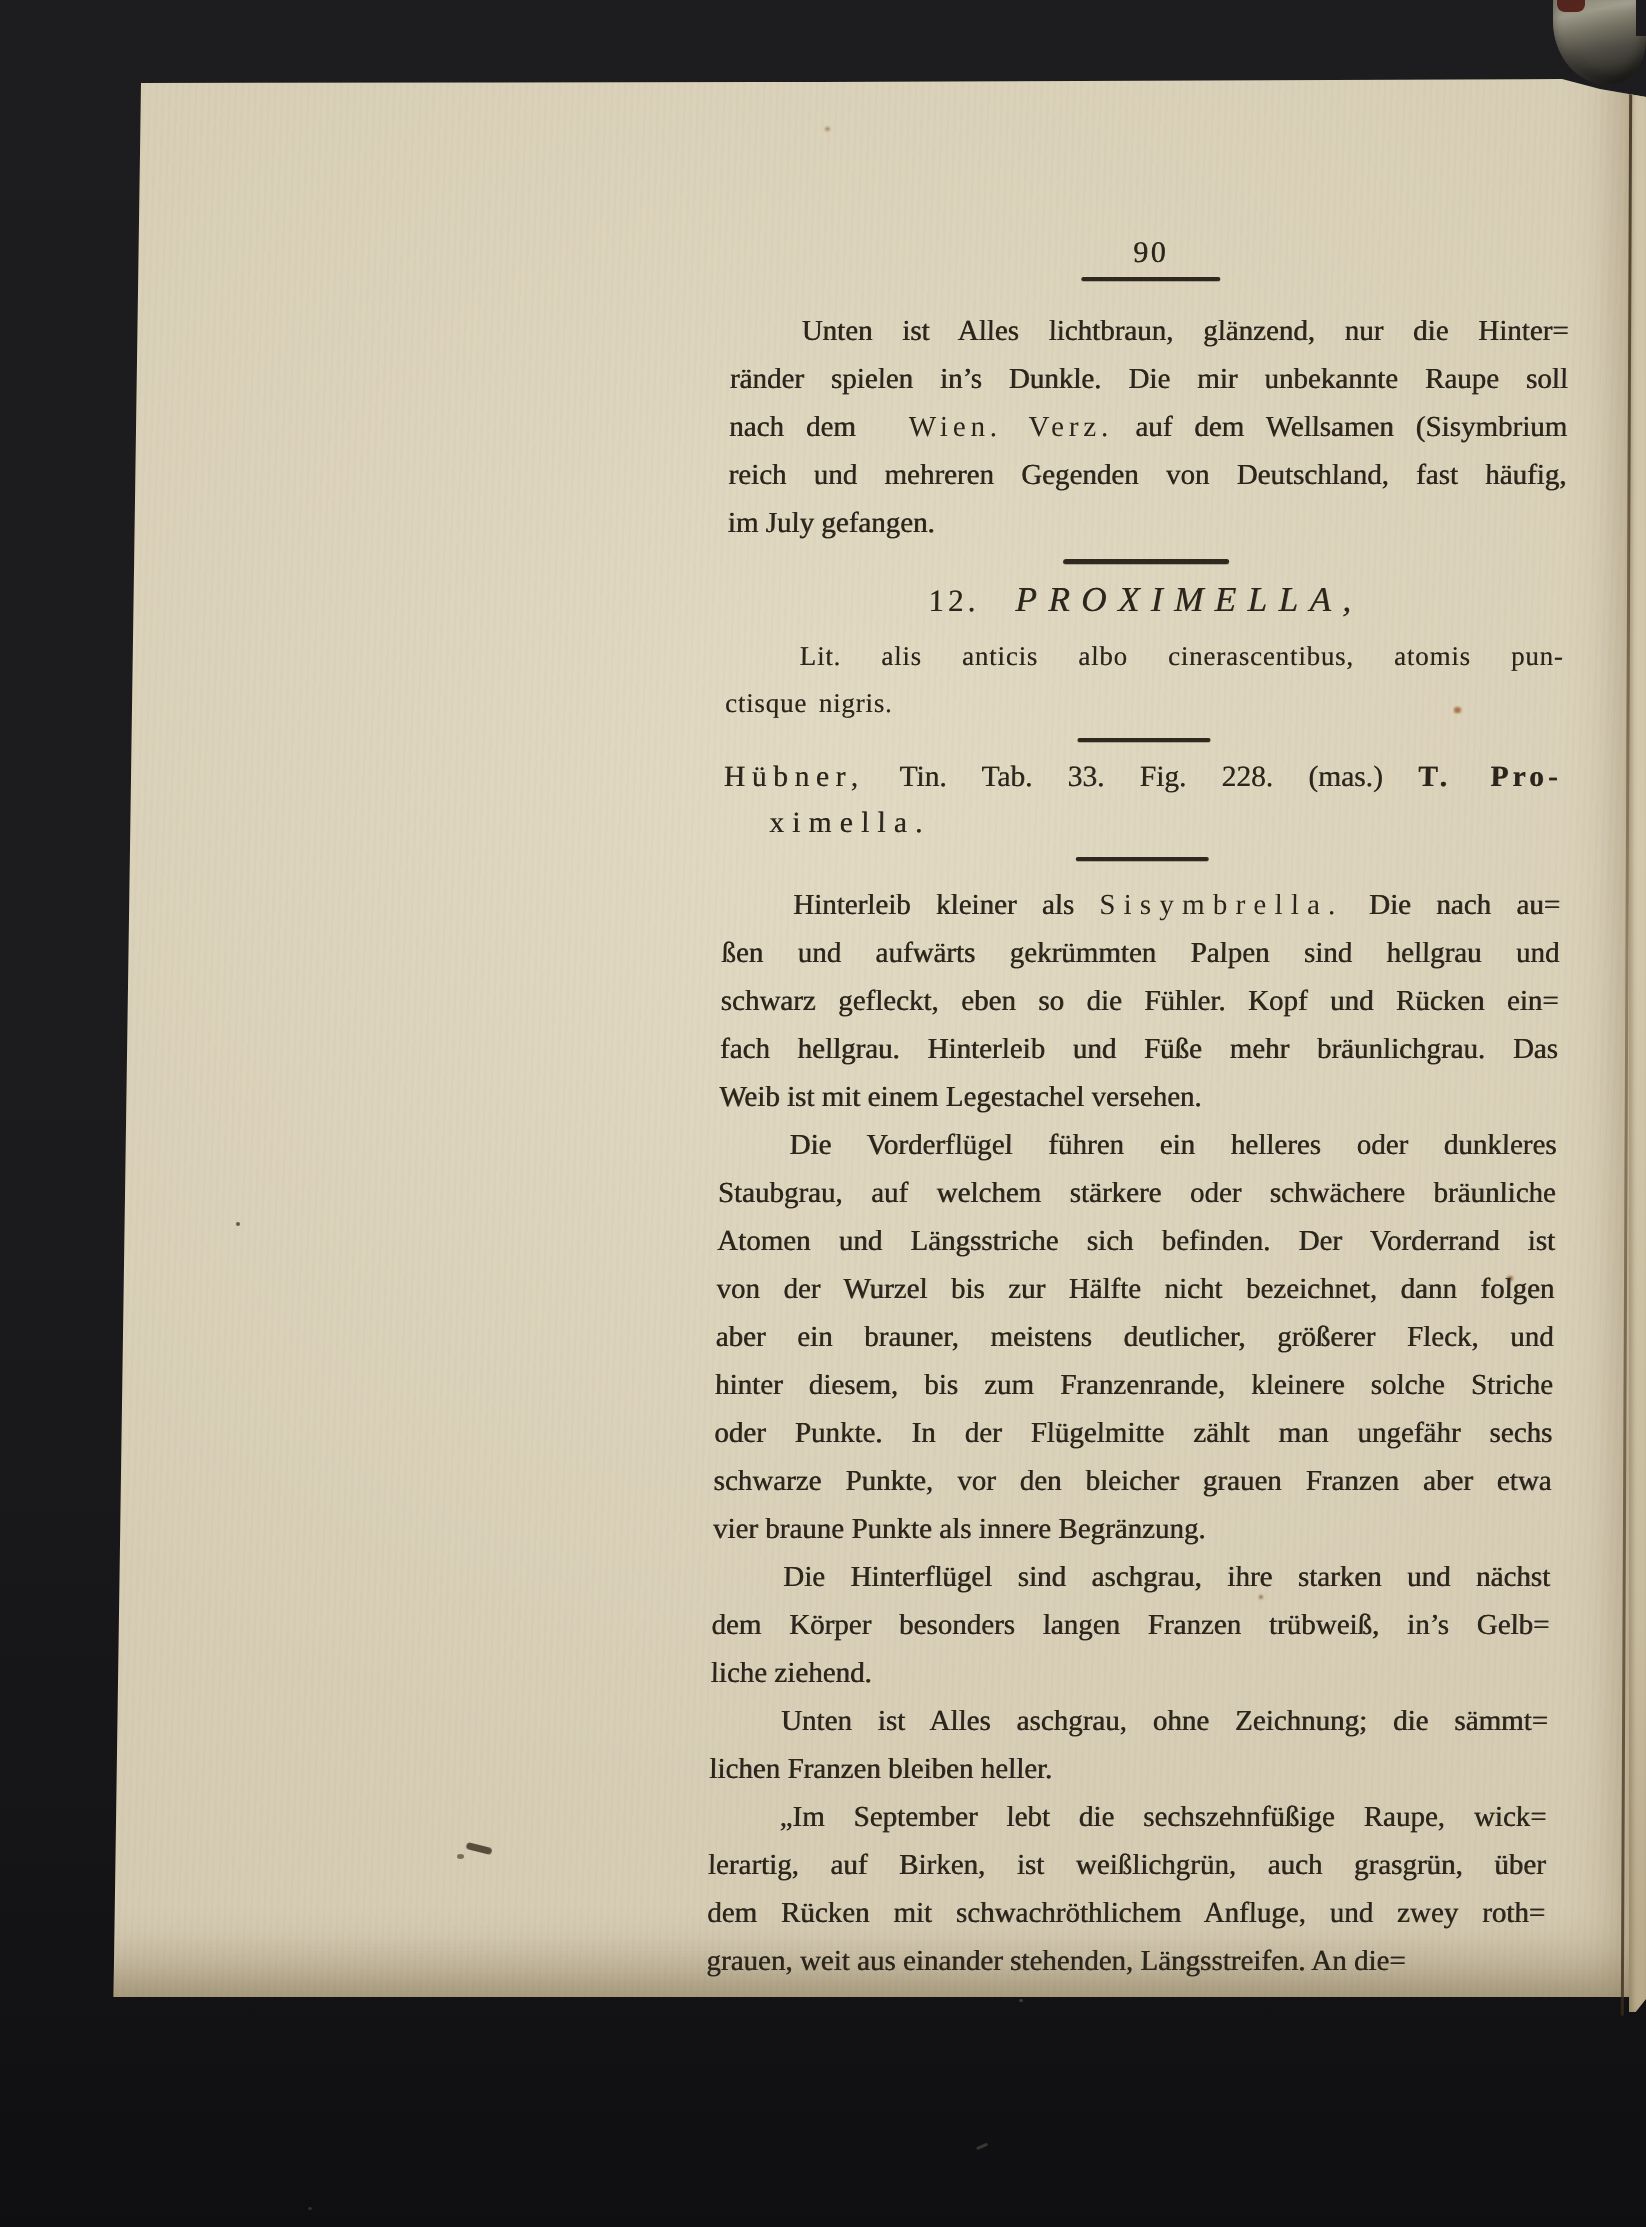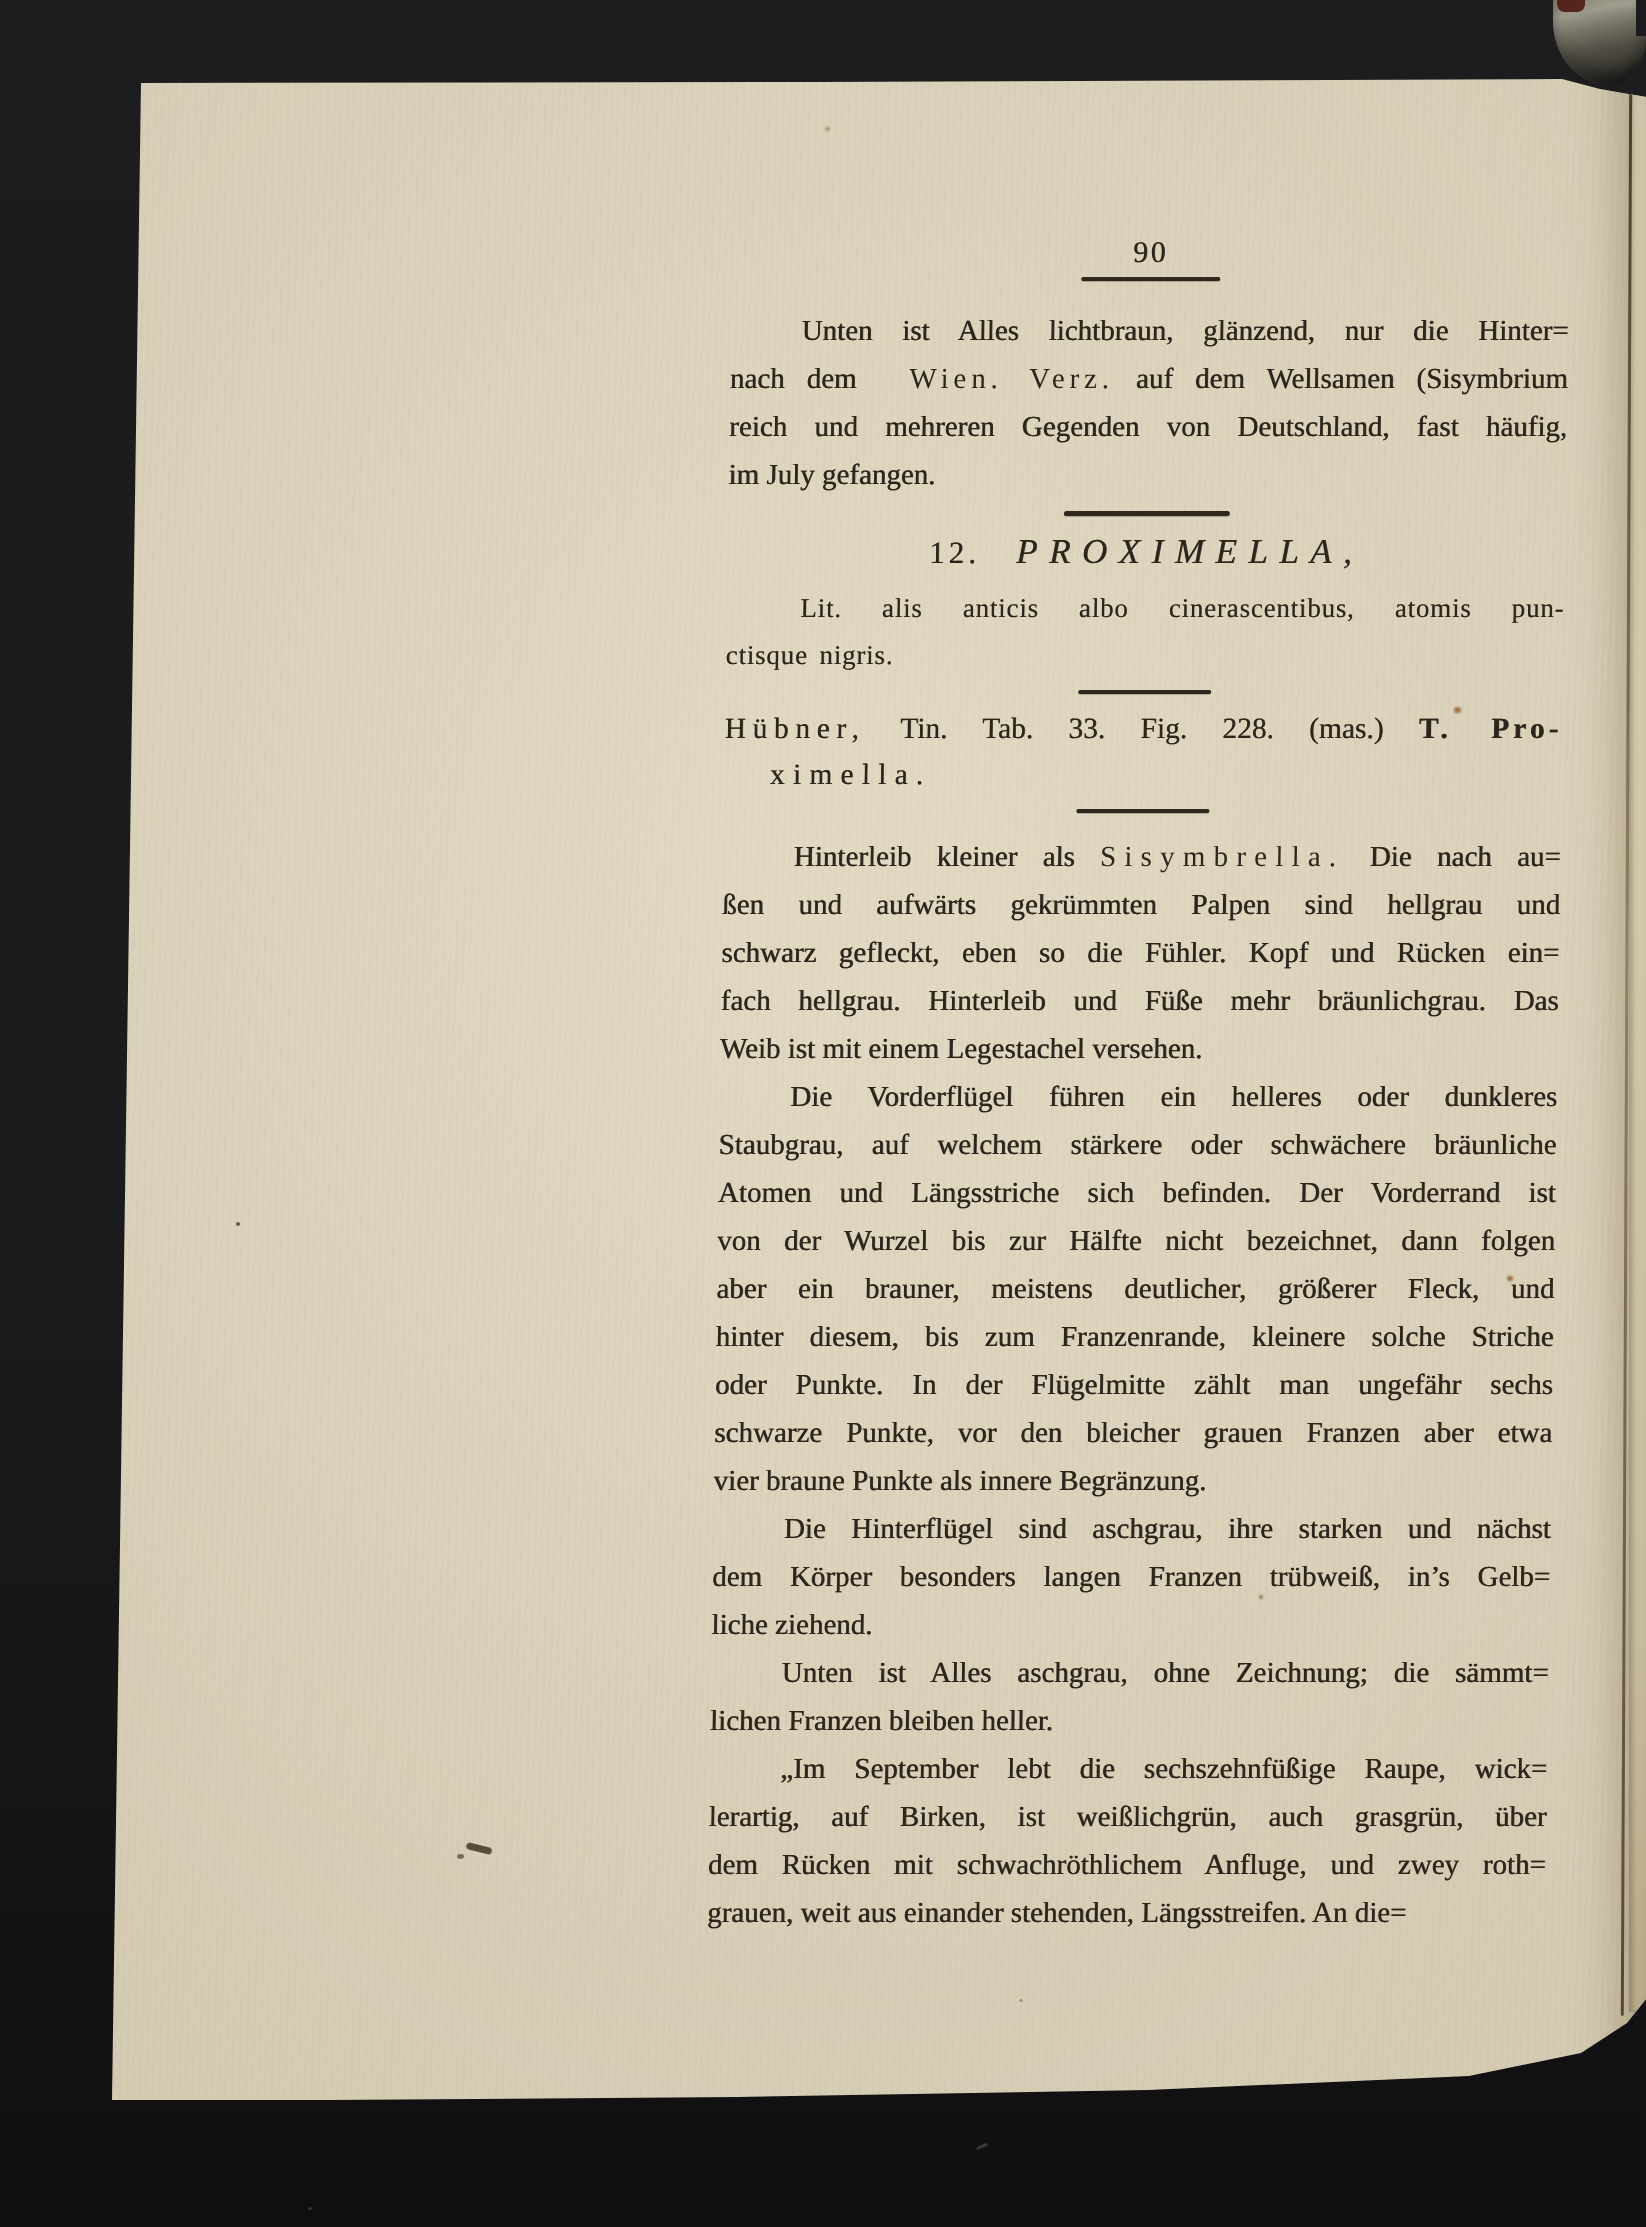--- a/index.html
+++ b/index.html
@@ -4,21 +4,21 @@
 <style>
   html,body{margin:0;padding:0;}
   body{
     width:1646px;height:2227px;position:relative;overflow:hidden;
     background:linear-gradient(180deg,#1d1d1f 0%,#1b1b1d 55%,#151517 82%,#0f0f11 100%);
     font-family:"Liberation Serif", serif;
   }
   .stage{position:absolute;inset:0;}
   
   .sheet{
-    position:absolute;left:0;top:0;width:1646px;height:2227px;
+    position:absolute;left:0;top:0;width:1646px;height:1997px;
     clip-path:polygon(141px 83px,820px 82px,1562px 79px,1600px 89px,1646px 97px,
                       1646px 1999px,1627px 2023px,1581px 2053px,1469px 2076px,
                       1148px 2090px,738px 2097px,328px 2100px,112px 2100px);
     background:
       radial-gradient(120% 90% at 52% 36%, rgba(255,250,228,.18), rgba(0,0,0,0) 62%),
       repeating-linear-gradient(92deg, rgba(150,130,95,.045) 0 2.5px, rgba(0,0,0,0) 2.5px 6.6px),
       radial-gradient(140% 120% at 50% 44%, #dcd3bc 0%, #d6ccb4 48%, #cdc2a7 78%, #bcae90 98%);
     box-shadow:
       inset 0 -28px 57px rgba(100,84,52,.30),
       inset 34px 0 74px rgba(118,98,62,.20),
@@ -111,20 +111,21 @@
 
     <div class="content">
 
       <div class="pagenum-block">
         <div class="pagenum">90</div>
         <div class="rule rule-pn"></div>
       </div>
 
       <p class="fr">
         <span class="ln ind" style="display:block">Unten ist Alles lichtbraun, glänzend, nur die Hinter=</span>
+        <span class="ln" style="display:block">ränder spielen in’s Dunkle. Die mir unbekannte Raupe soll</span>
         <span class="ln" style="display:block"><span>nach dem </span><span class="sp">Wien. Verz.</span><span> auf dem Wellsamen (Sisymbrium</span></span>
         <span class="ln" style="display:block">reich und mehreren Gegenden von Deutschland, fast häufig,</span>
         <span class="ln end" style="display:block">im July gefangen.</span>
       </p>
 
       <div class="rule r1"></div>
 
       <div class="heading">
         <span class="hnum">12.</span><span class="hname">PROXIMELLA,</span>
       </div>

